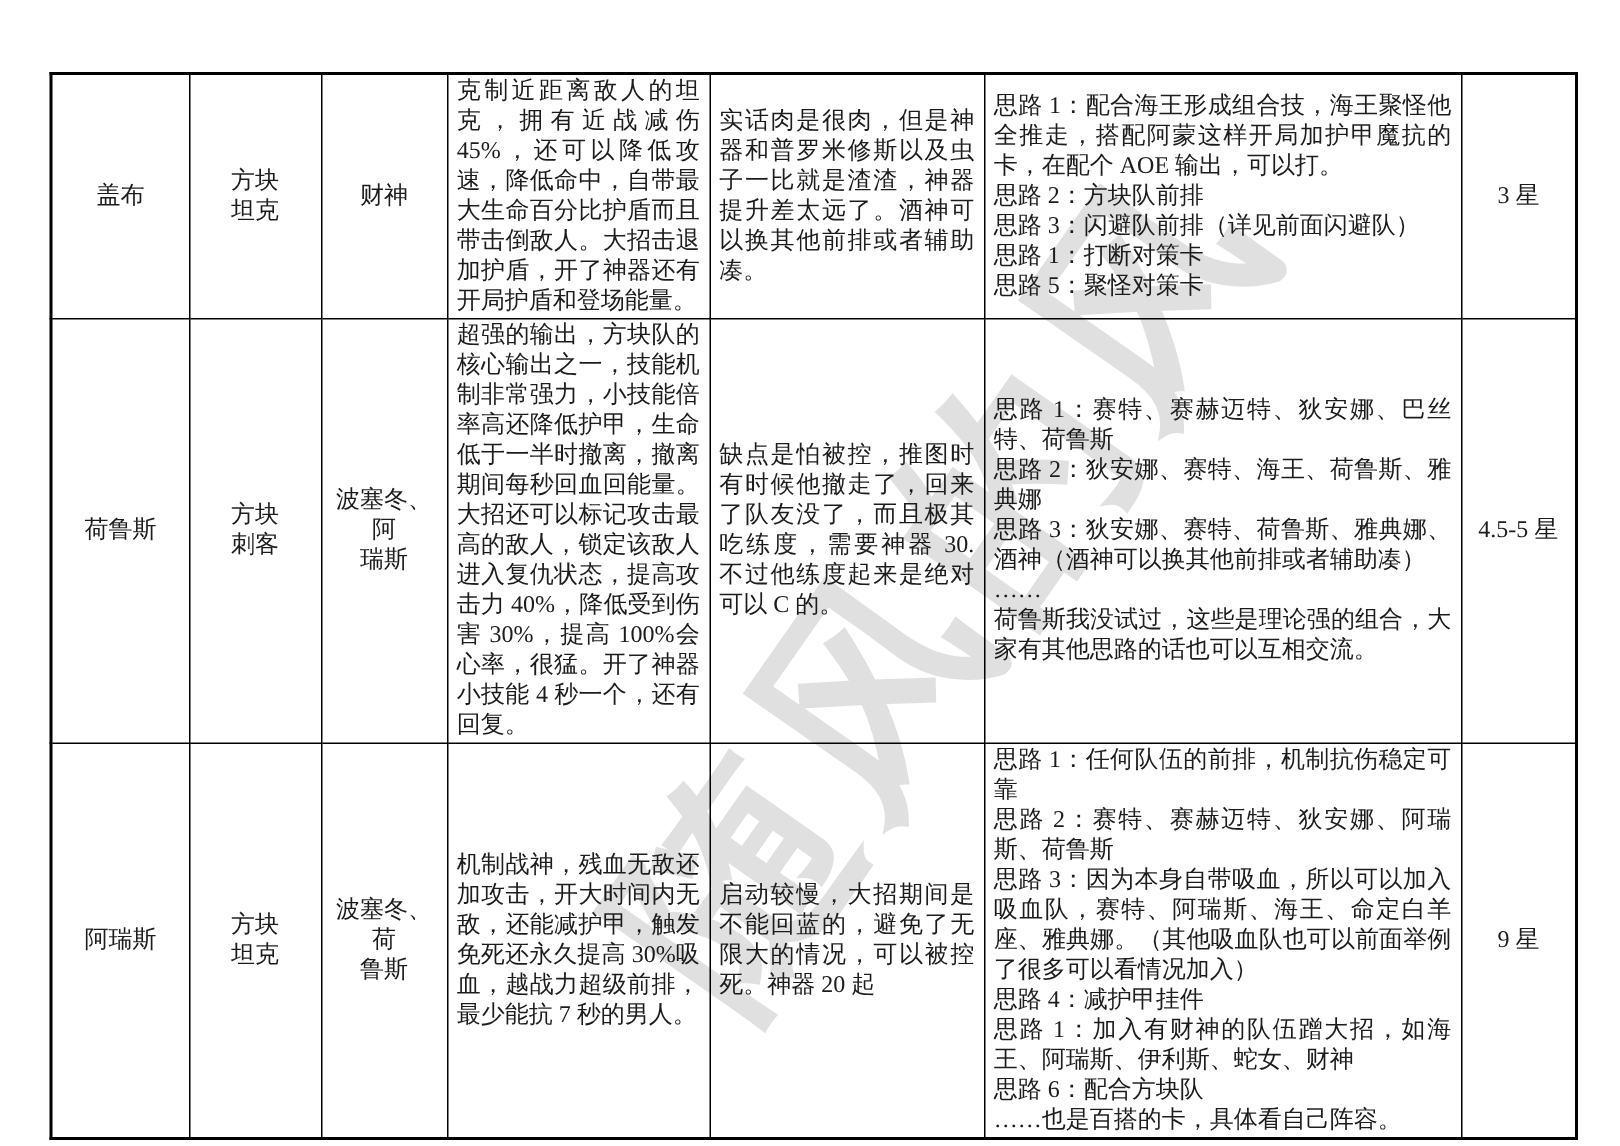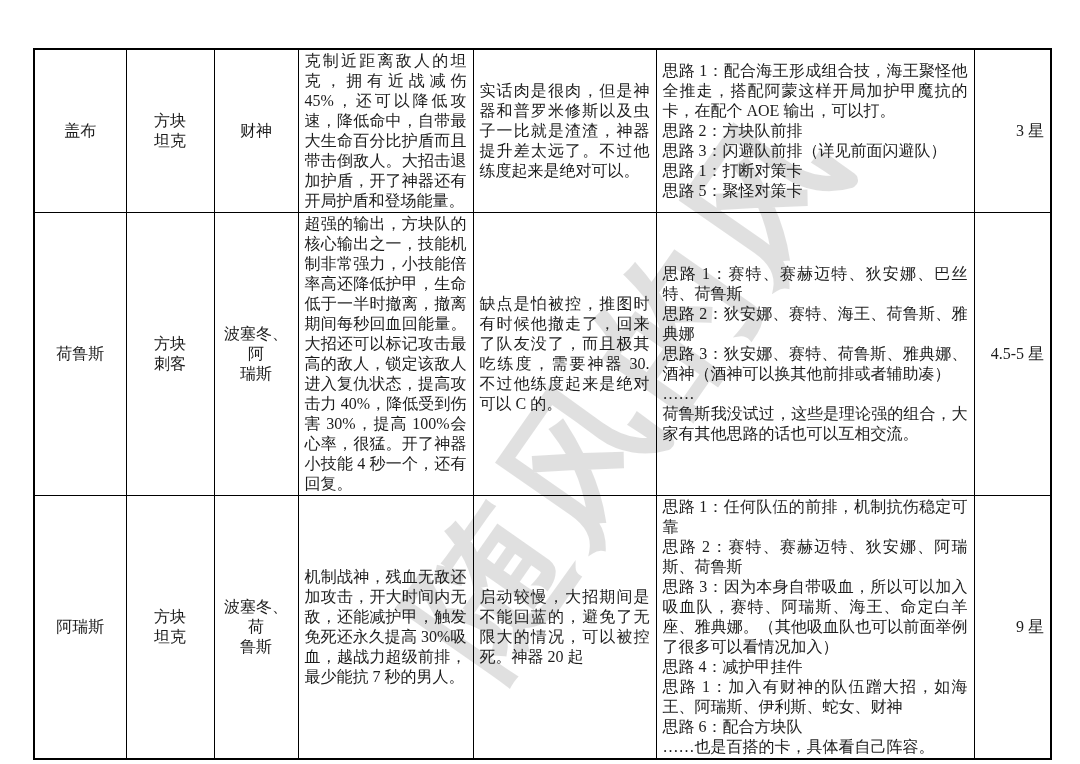--- a/index.html
+++ b/index.html
@@ -55,21 +55,21 @@
     white-space:pre-line;
   }
   .c-desc, .c-comm {
     text-align:justify;
   }
   .c-ideas { padding:2px 8px; }
   .c-ideas p {
     margin:0;
     text-align:justify;
   }
-  .c-rate { text-align:right; }
+  .c-rate { text-align:center; }
 </style>
 </head>
 <body>
 
 <div class="page">
 
   <div class="watermark">随风的风</div>
 
   <table class="guide">
     <colgroup>
@@ -82,21 +82,21 @@
       <col style="width:77px">
     </colgroup>
     <tbody>
 
       <tr class="r0">
         <td class="c-name">盖布</td>
         <td class="c-type">方块
 坦克</td>
         <td class="c-part">财神</td>
         <td class="c-desc">克制近距离敌人的坦克，拥有近战减伤 45%，还可以降低攻速，降低命中，自带最大生命百分比护盾而且带击倒敌人。大招击退加护盾，开了神器还有开局护盾和登场能量。</td>
-        <td class="c-comm">实话肉是很肉，但是神器和普罗米修斯以及虫子一比就是渣渣，神器提升差太远了。不过他练度起来是绝对可以。</td>
+        <td class="c-comm">实话肉是很肉，但是神器和普罗米修斯以及虫子一比就是渣渣，神器提升差太远了。酒神可以换其他前排或者辅助凑。</td>
         <td class="c-ideas">
           <p>思路 1：配合海王形成组合技，海王聚怪他全推走，搭配阿蒙这样开局加护甲魔抗的卡，在配个 AOE 输出，可以打。</p>
           <p>思路 2：方块队前排</p>
           <p>思路 3：闪避队前排（详见前面闪避队）</p>
           <p>思路 1：打断对策卡</p>
           <p>思路 5：聚怪对策卡</p>
         </td>
         <td class="c-rate">3 星</td>
       </tr>
 

